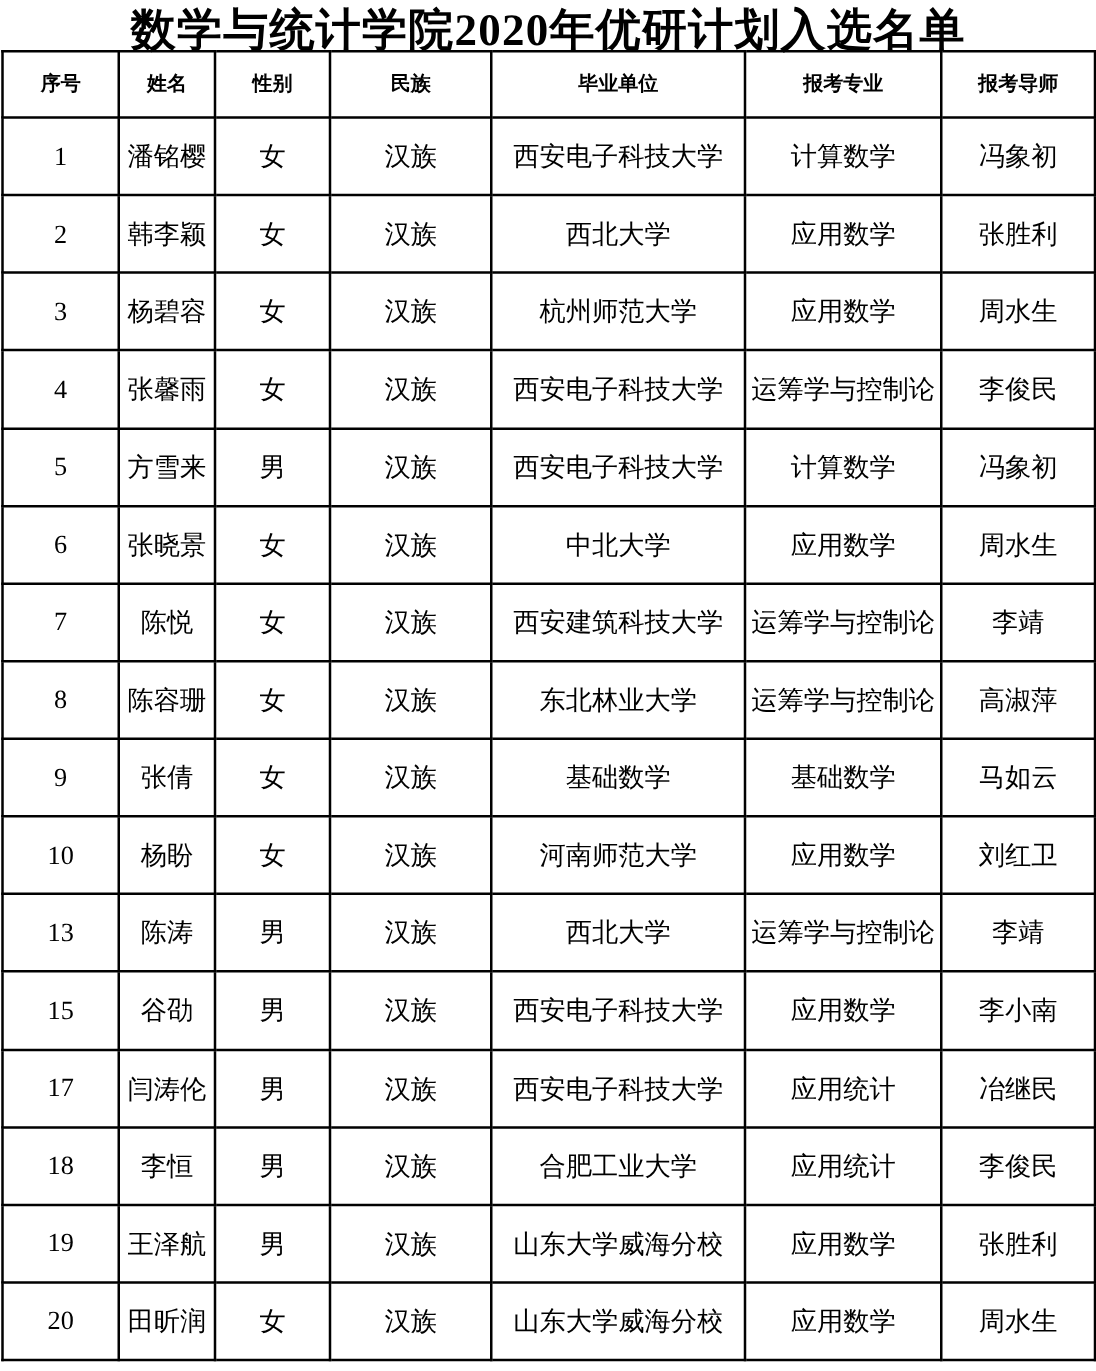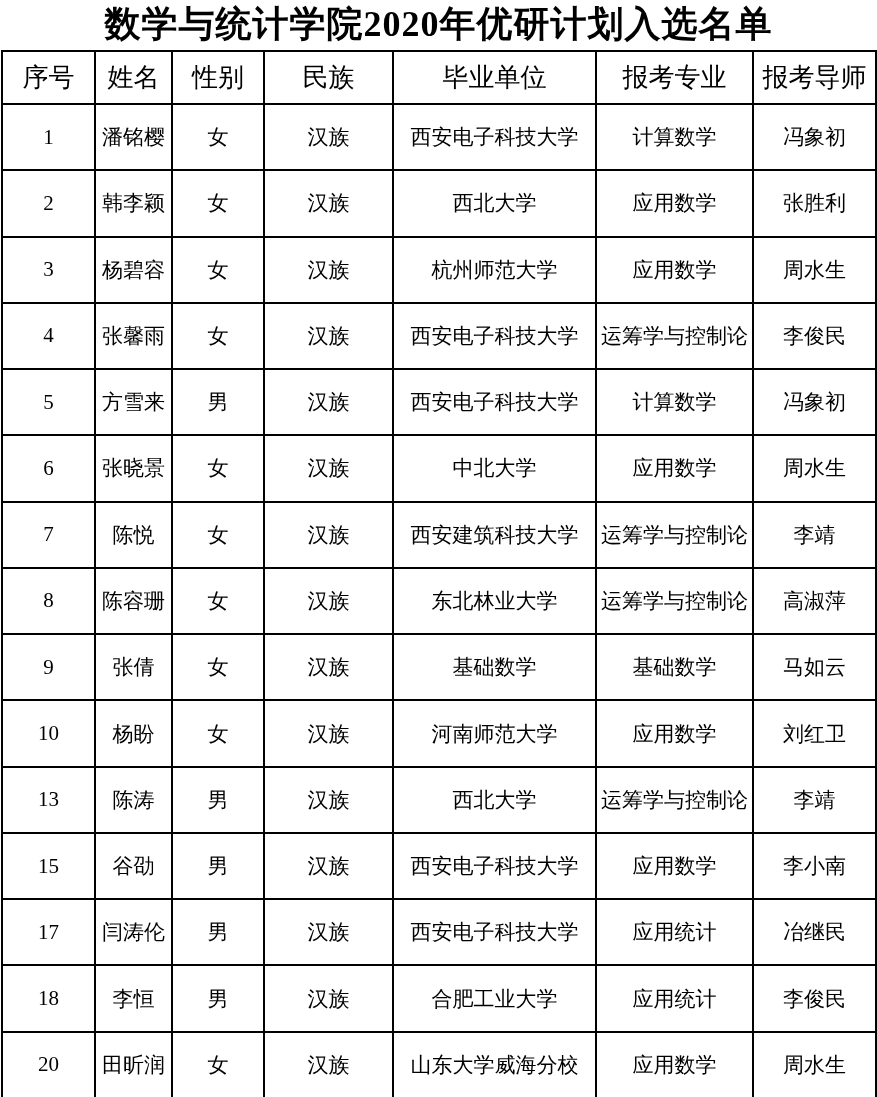--- a/index.html
+++ b/index.html
@@ -9,21 +9,21 @@
     background: #ffffff;
     font-family: "Liberation Serif", "DejaVu Serif", serif;
     color: #000000;
     overflow: hidden;
   }
   .page {
     width: 877px;
     height: 1097px;
   }
   .doc-title {
-    height: 50px;
+    height: 40px;
     line-height: 48px;
     text-align: center;
     font-size: 36px;
     font-weight: bold;
     letter-spacing: 1px;
     white-space: nowrap;
   }
   table.roster {
     width: 874px;
     height: 1049px;
@@ -34,22 +34,22 @@
   table.roster th,
   table.roster td {
     border: 2px solid #000000;
     text-align: center;
     vertical-align: middle;
     padding: 0 1px;
     overflow: hidden;
     white-space: nowrap;
   }
   table.roster th {
-    font-size: 26px;
-    font-weight: normal;
+    font-size: 16px;
+    font-weight: bold;
     height: 53px;
   }
   table.roster td {
     font-size: 21px;
     font-weight: normal;
     height: 49px;
   }
   col.c-index   { width: 93px;  }
   col.c-name    { width: 77px;  }
   col.c-gender  { width: 92px;  }
@@ -206,20 +206,29 @@
         <tr>
           <td>18</td>
           <td>李恒</td>
           <td>男</td>
           <td>汉族</td>
           <td>合肥工业大学</td>
           <td>应用统计</td>
           <td>李俊民</td>
         </tr>
         <tr>
+          <td>19</td>
+          <td>王泽航</td>
+          <td>男</td>
+          <td>汉族</td>
+          <td>山东大学威海分校</td>
+          <td>应用数学</td>
+          <td>张胜利</td>
+        </tr>
+        <tr>
           <td>20</td>
           <td>田昕润</td>
           <td>女</td>
           <td>汉族</td>
           <td>山东大学威海分校</td>
           <td>应用数学</td>
           <td>周水生</td>
         </tr>
       </tbody>
   </table>

